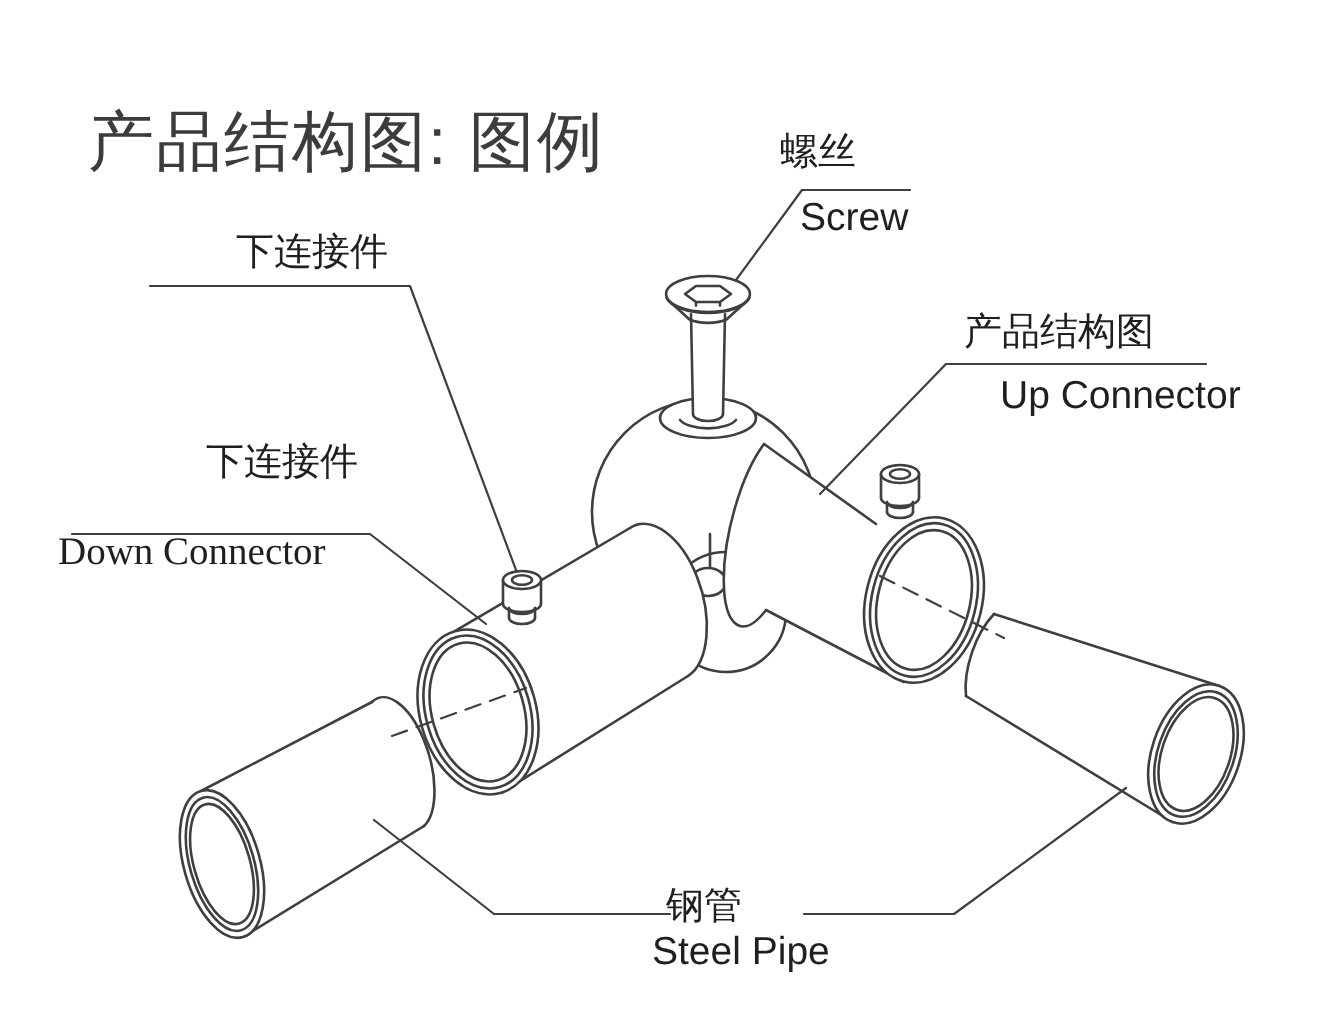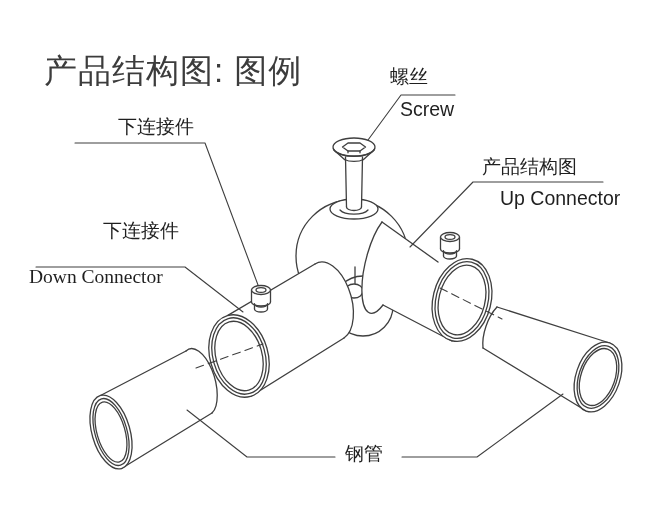--- a/index.html
+++ b/index.html
@@ -138,15 +138,16 @@
 
   <div class="t zh" style="left:390px;top:66px;">螺丝</div>
   <div class="t en" style="left:400px;top:98px;">Screw</div>
 
   <div class="t zh" style="left:482px;top:156px;">产品结构图</div>
   <div class="t en" style="left:500px;top:187px;">Up Connector</div>
 
   <div class="t zh" style="left:103px;top:222px;font-family:Liberation Mono, monospace;">下连接件</div>
   <div class="t en" style="left:29px;top:266px;font-family:Liberation Serif, serif;">Down Connector</div>
 
-  <div class="t zh" style="left:345px;top:443px;">钢管</div>
+  <div class="t zh" style="left:333px;top:443px;">钢管</div>
+  <div class="t en" style="left:326px;top:465px;">Steel Pipe</div>
 
 </div>
 
 </body></html>

